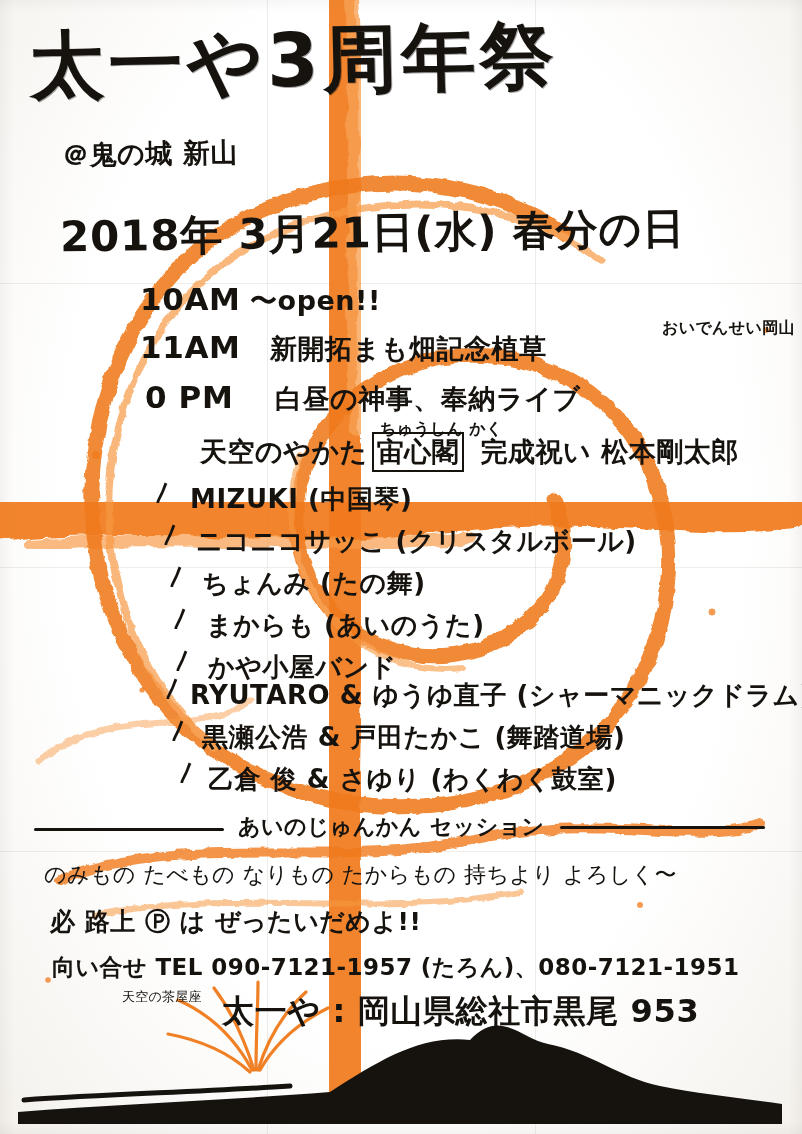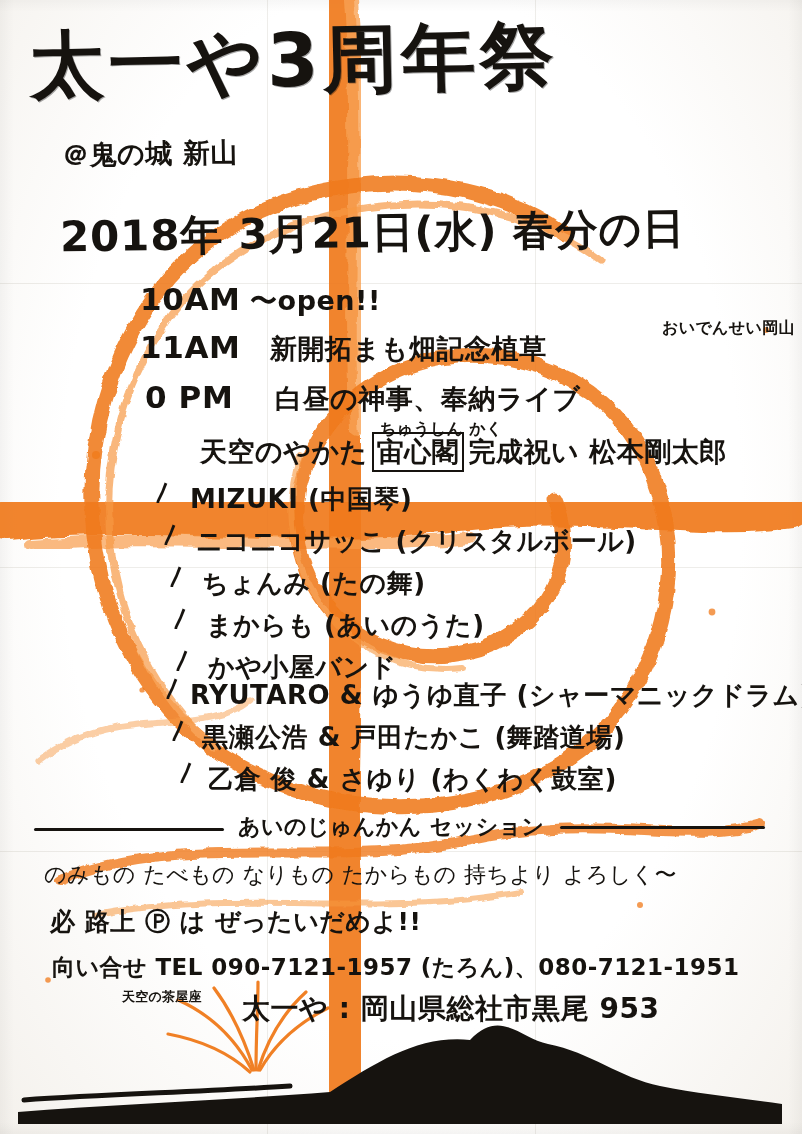--- a/index.html
+++ b/index.html
@@ -102,27 +102,26 @@
   }
   .warn {
     font-size: 25px;
     font-weight: bold;
   }
   .contact {
     font-size: 23px;
     font-weight: bold;
   }
   .addr {
-    font-size: 28px;
-    font-weight: bold;
-    margin-left: 20px;
+    font-size: 32px;
+    font-weight: bold;
   }
   .addr-small {
     font-size: 13px;
-    font-weight: bold;
+    font-weight: normal;
   }
   .boxed {
     display: inline-block;
     border: 2.5px solid #16130f;
     padding: 0 3px;
   }
   .divider {
     position: absolute;
     height: 3px;
     background: #16130f;
@@ -212,21 +211,21 @@
   <div class="hand sched-text" style="left:250px; top:283px;">〜open!!</div>
 
   <div class="hand sched-time" style="left:140px; top:329px;">11AM</div>
   <div class="hand sched-text" style="left:270px; top:331px;">新開拓まも畑記念植草</div>
   <div class="hand" style="left:662px; top:318px; font-size:16px; font-weight:bold; line-height:1.25;">おいでんせい岡山</div>
 
   <div class="hand sched-time" style="left:145px; top:379px;">0 PM</div>
   <div class="hand sched-text" style="left:275px; top:381px;">白昼の神事、奉納ライブ</div>
 
   <div style="position:absolute; left:200px; top:432px;">
-    <span class="hand sched-text" style="position:static;">天空のやかた</span><span class="hand ruby" style="position:absolute; left:180px; top:-13px;">ちゅうしん かく</span><span class="hand sched-text boxed" style="position:static; margin-left:4px;">宙心閣</span><span class="hand sched-text" style="position:static; margin-left:4px;">完成祝い 松本剛太郎</span>
+    <span class="hand sched-text" style="position:static;">天空のやかた</span><span class="hand ruby" style="position:absolute; left:180px; top:-13px;">ちゅうしん かく</span><span class="hand sched-text boxed" style="position:static; margin-left:4px;">宙心閣</span><span class="hand sched-text" style="position:static; margin-left:16px;">完成祝い 松本剛太郎</span>
   </div>
 
   <div class="hand act-mark" style="left:152px; top:480px;">〳</div>
   <div class="hand act" style="left:190px; top:482px;">MIZUKI (中国琴)</div>
 
   <div class="hand act-mark" style="left:160px; top:522px;">〳</div>
   <div class="hand act" style="left:196px; top:524px;">ニコニコサッこ (クリスタルボール)</div>
 
   <div class="hand act-mark" style="left:166px; top:564px;">〳</div>
   <div class="hand act" style="left:202px; top:566px;">ちょんみ (たの舞)</div>

